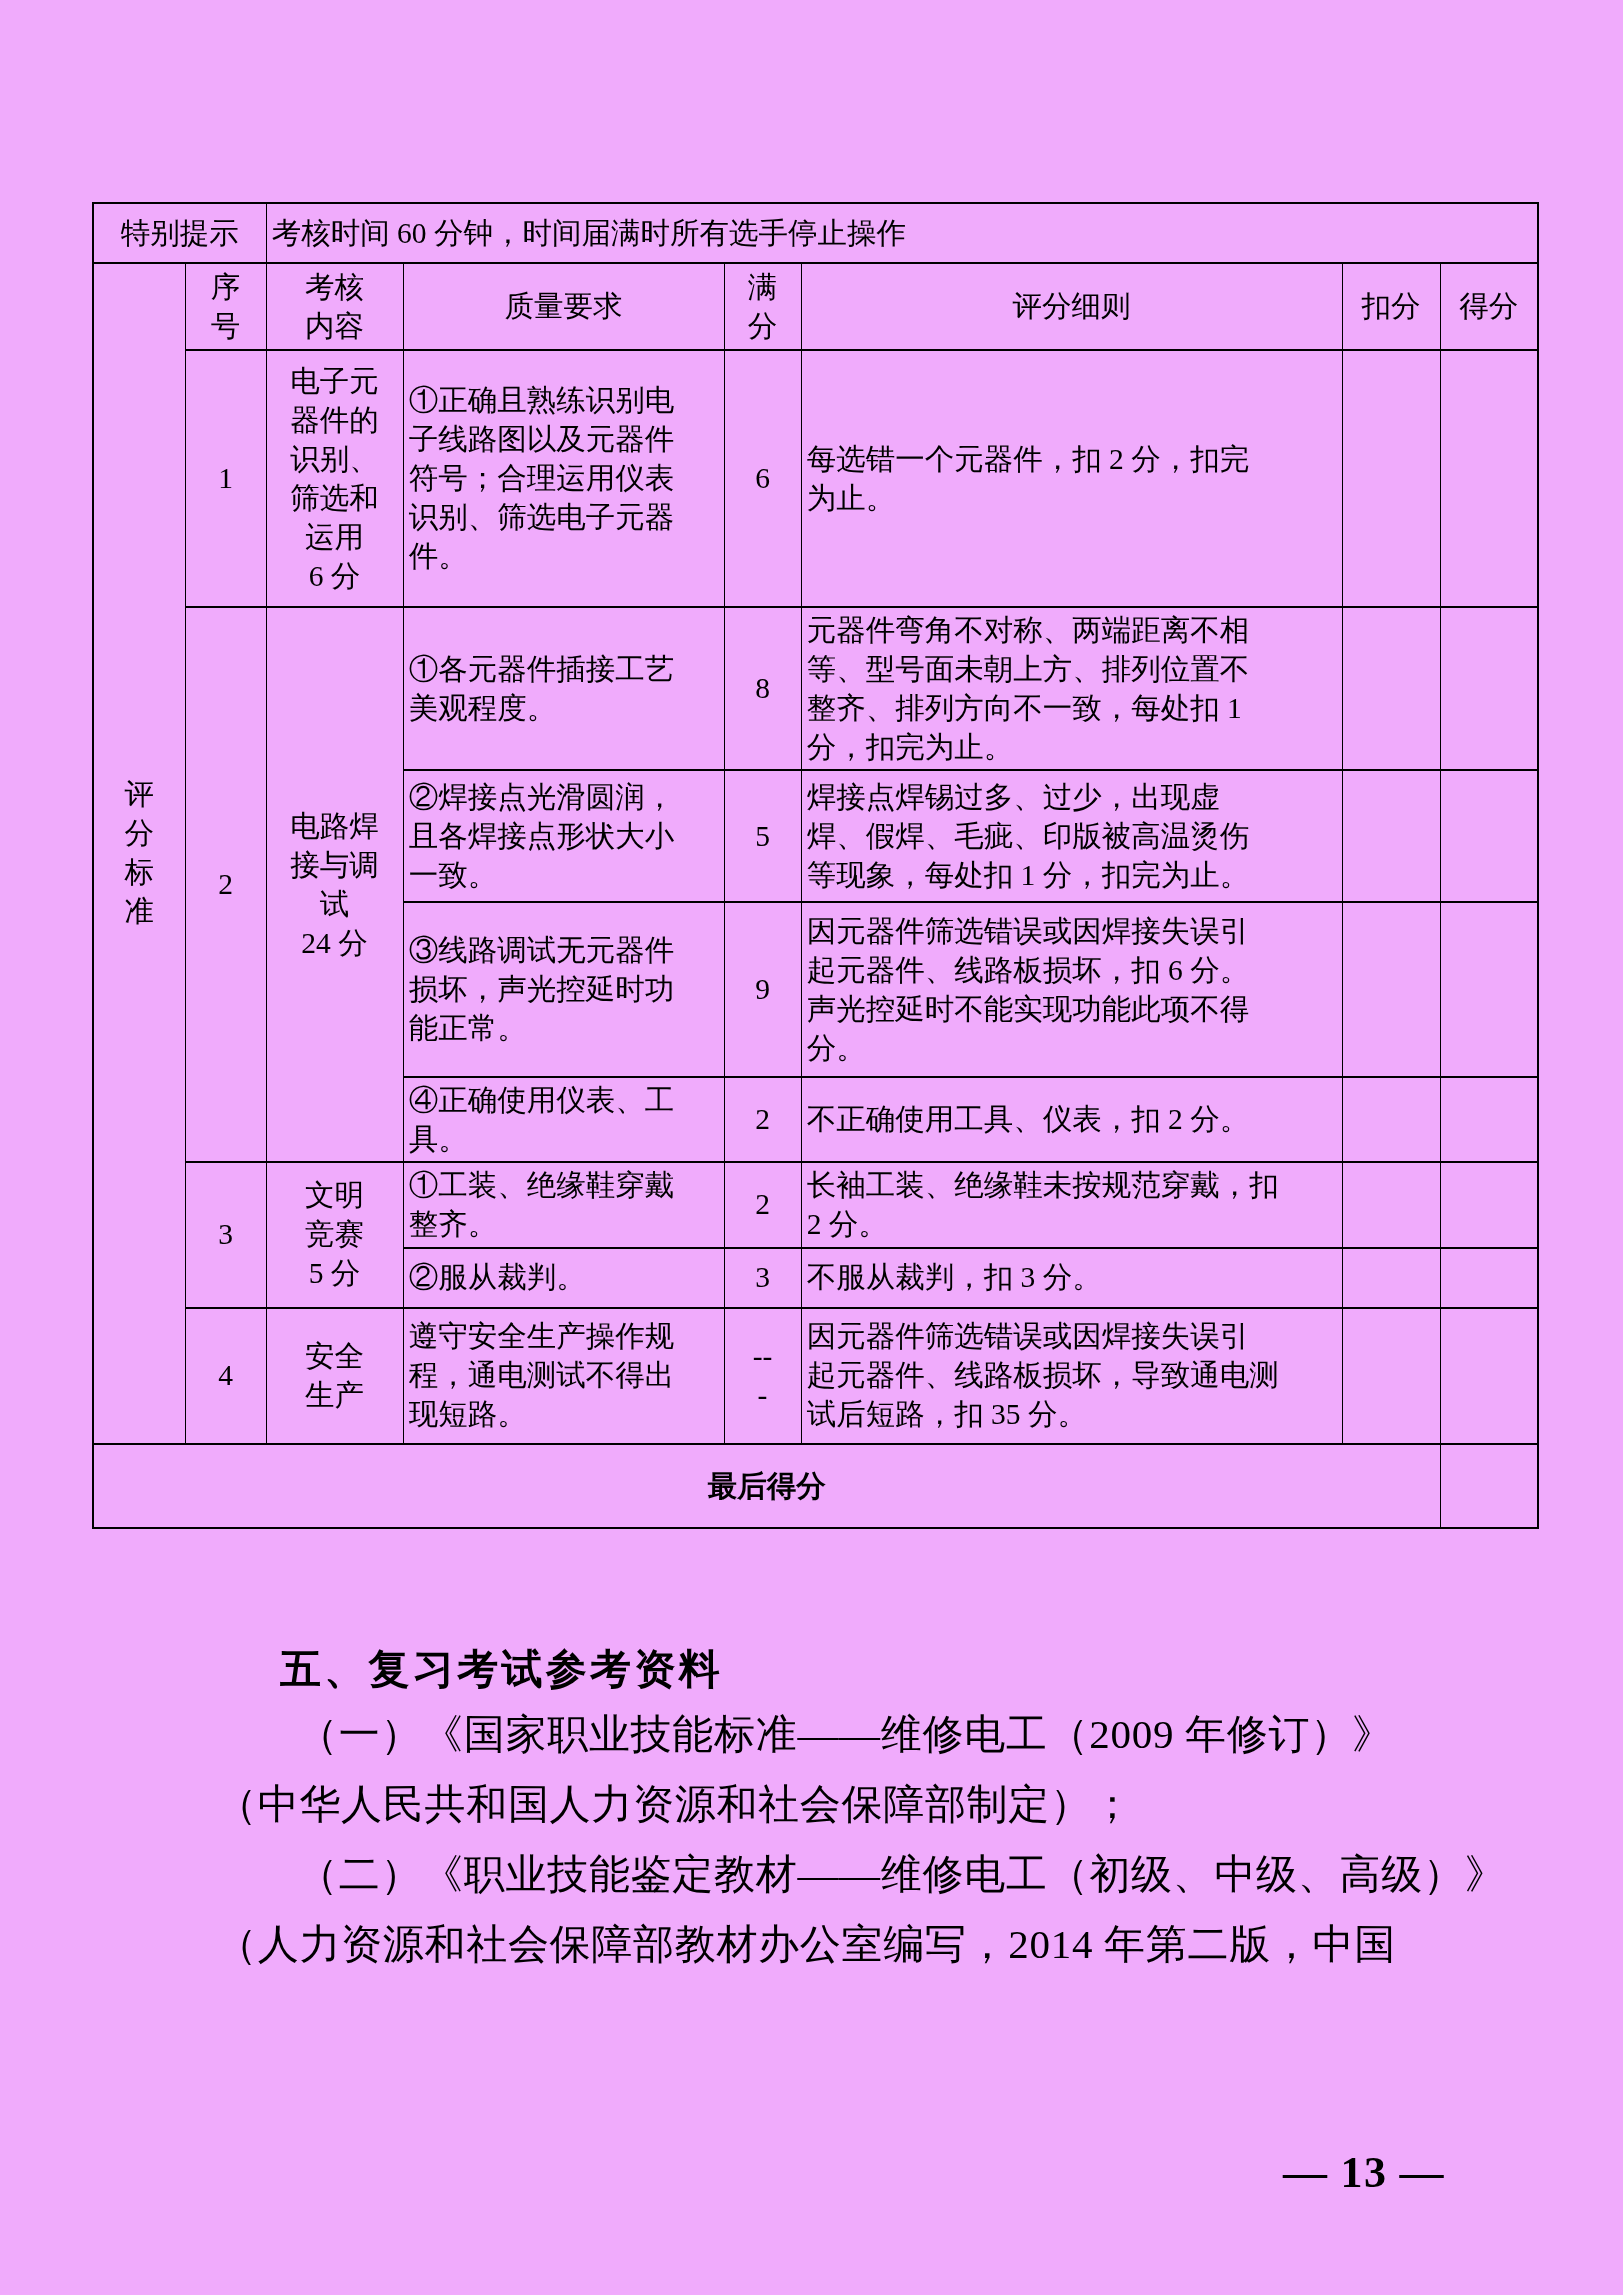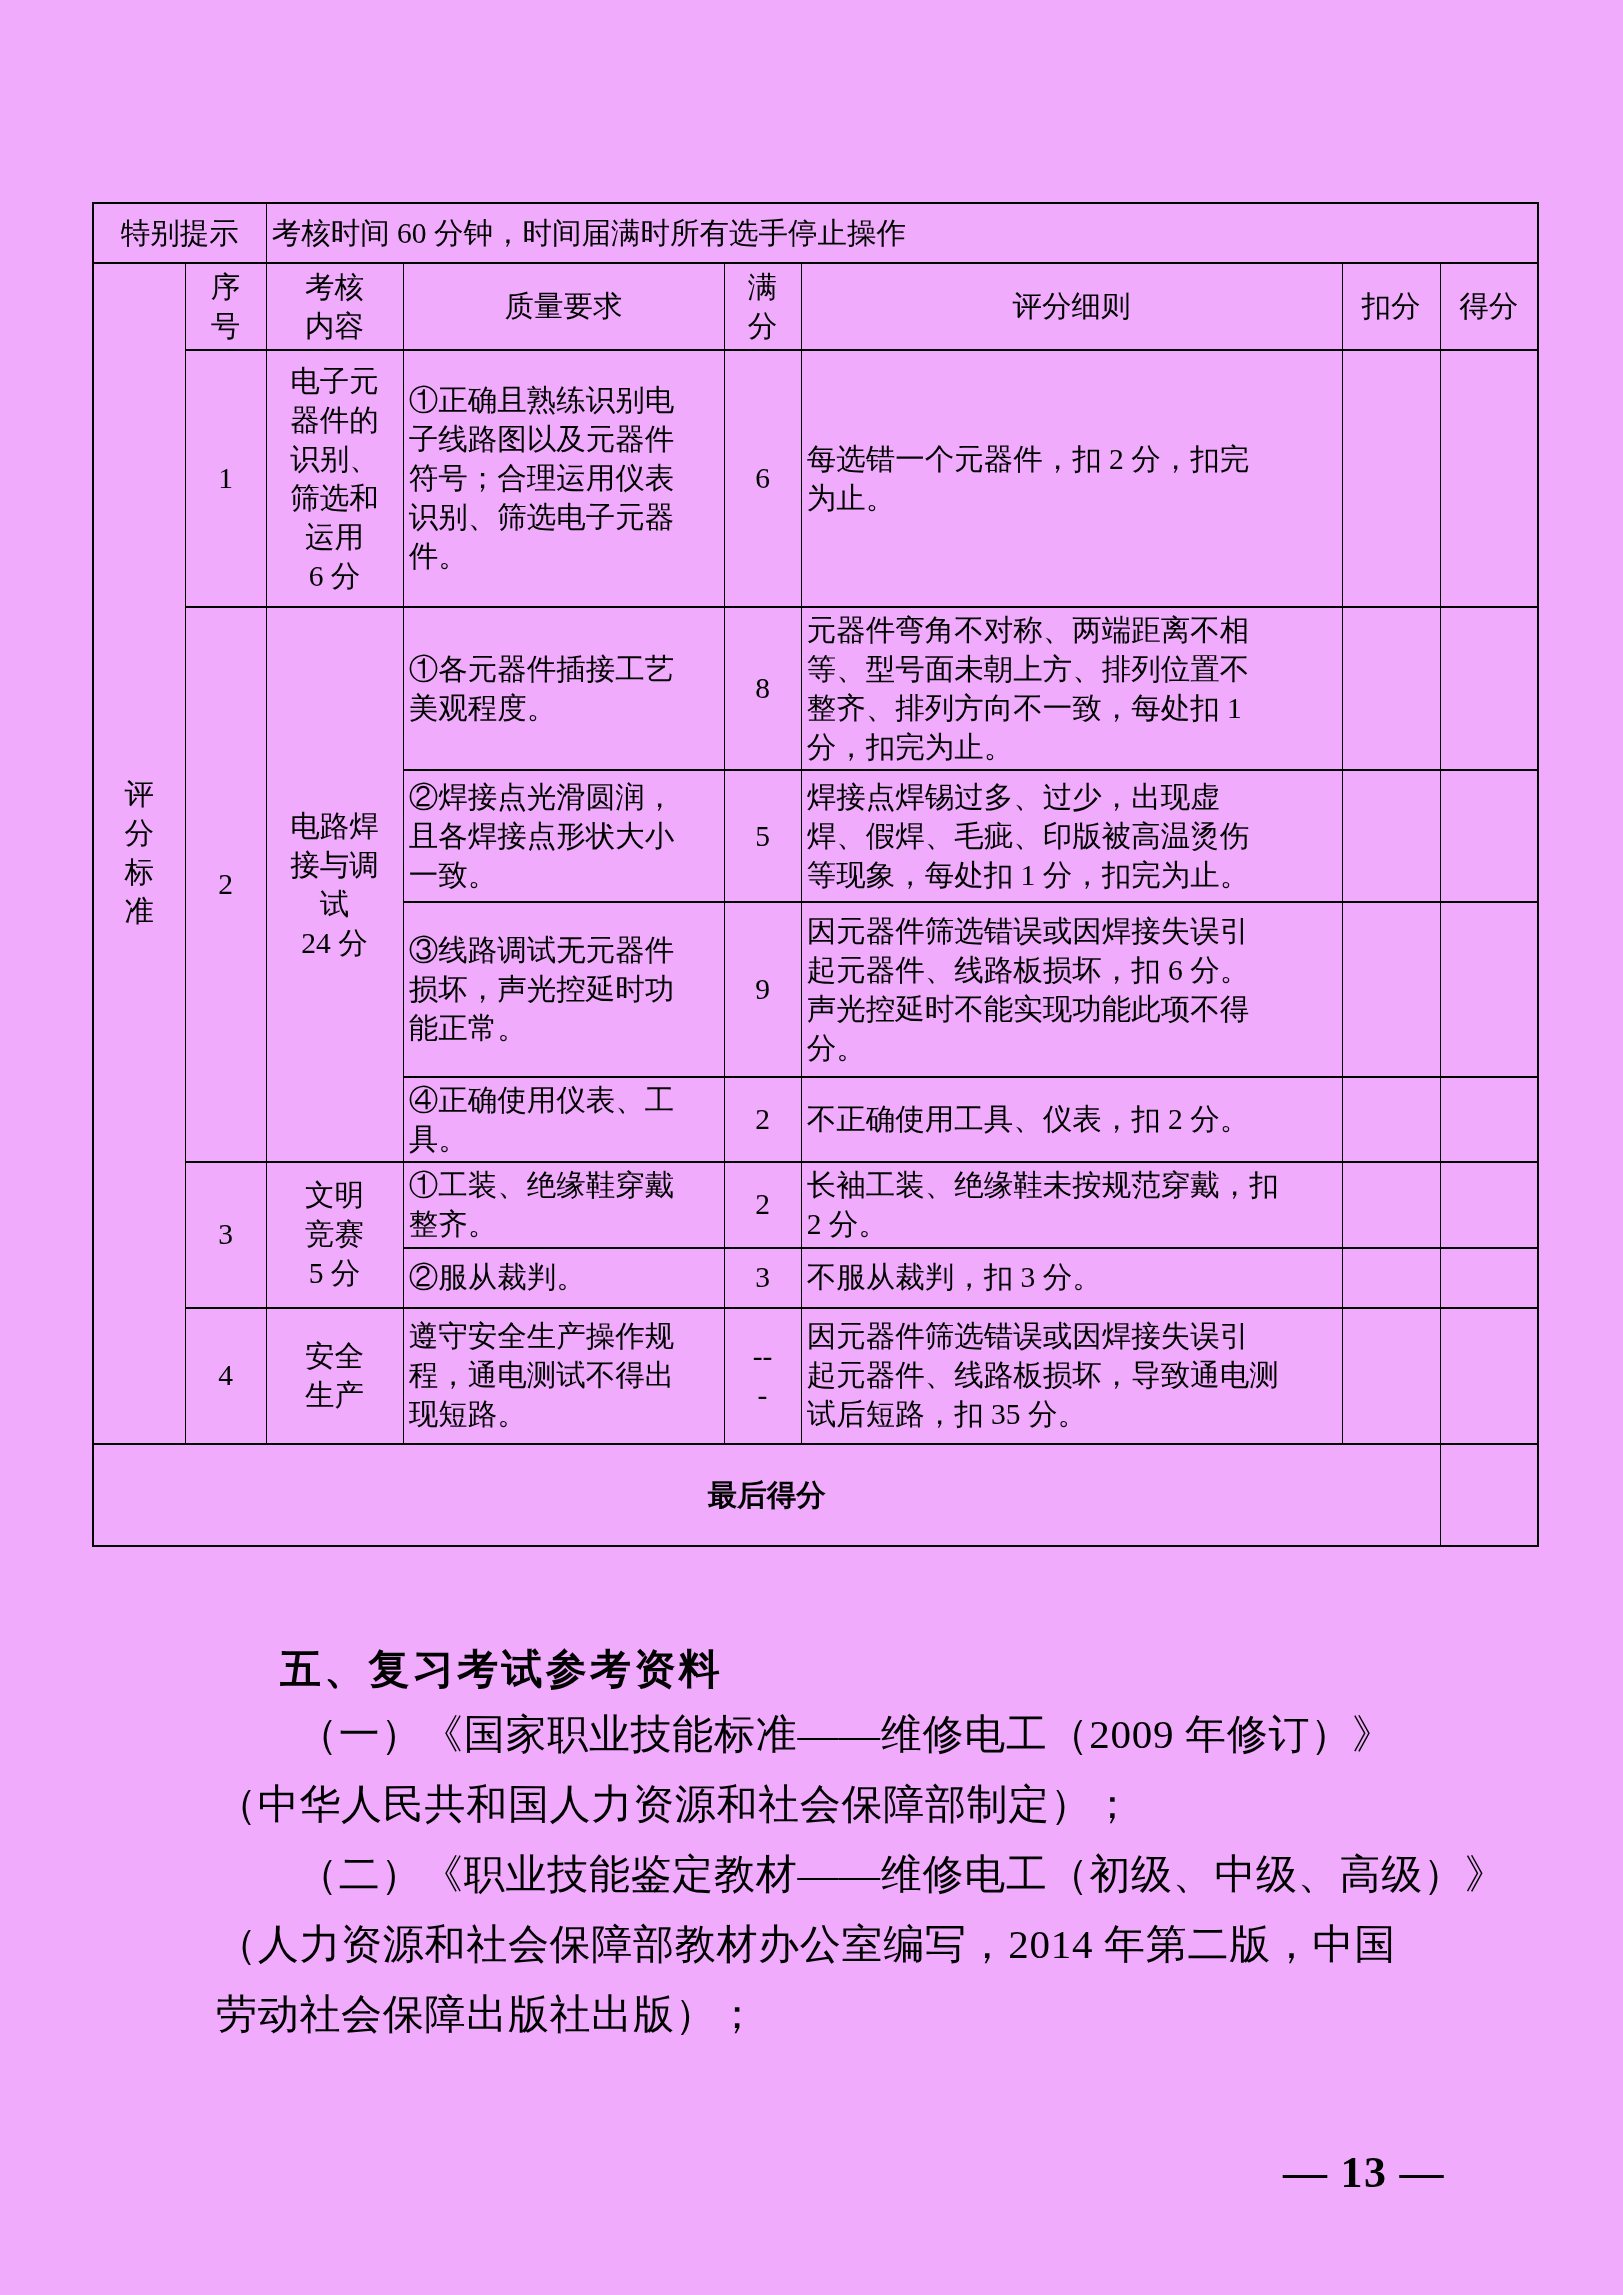--- a/index.html
+++ b/index.html
@@ -46,21 +46,21 @@
   tr.r0  { height:60px;  }
   tr.r1  { height:87px; }
   tr.r2  { height:257px; }
   tr.r3  { height:154px; }
   tr.r4  { height:132px; }
   tr.r5  { height:175px; }
   tr.r6  { height:79px; }
   tr.r7  { height:83px; }
   tr.r8  { height:60px; }
   tr.r9  { height:136px; }
-  tr.r10 { height:102px;padding-left:14px; }
+  tr.r10 { height:84px;padding-left:14px; }
 
   
   .refs {
     position:absolute;
     left:216px; top:1640px;
     width:1316px;
   }
   .refs .heading {
     font-family:"Liberation Sans", sans-serif;
     font-weight:bold;
@@ -240,19 +240,18 @@
     </tbody>
       </table>
   </div>
 
   <div class="refs">
     <div class="heading">五、复习考试参考资料</div>
     <div class="line indent">（一）《国家职业技能标准——维修电工（2009 年修订）》</div>
     <div class="line">（中华人民共和国人力资源和社会保障部制定）；</div>
     <div class="line indent">（二）《职业技能鉴定教材——维修电工（初级、中级、高级）》</div>
     <div class="line">（人力资源和社会保障部教材办公室编写，2014 年第二版，中国</div>
-    <div class="line">劳动社会保障出版社出版）；</div>
   </div>
 
   <div class="pagenum">— 13 —</div>
 
 </div>
 
 
 </body></html>

